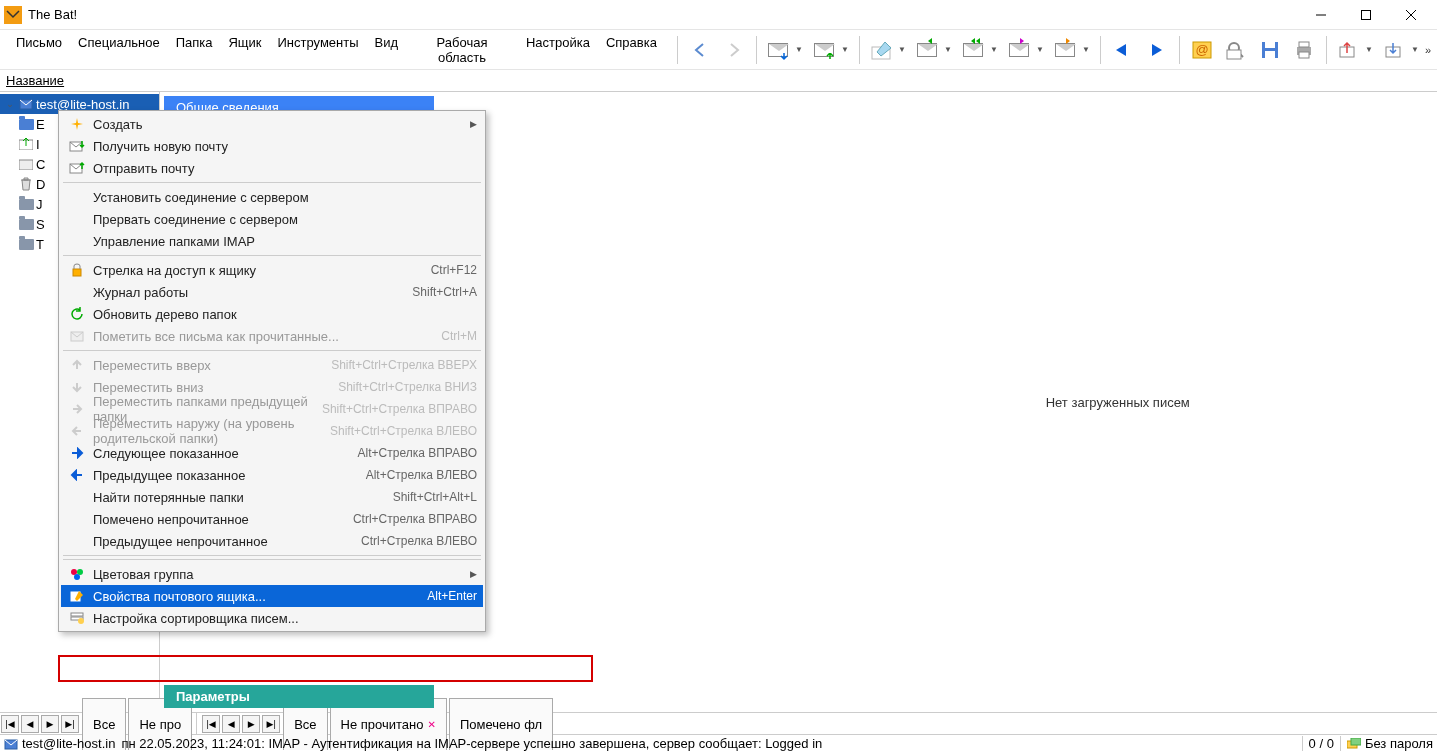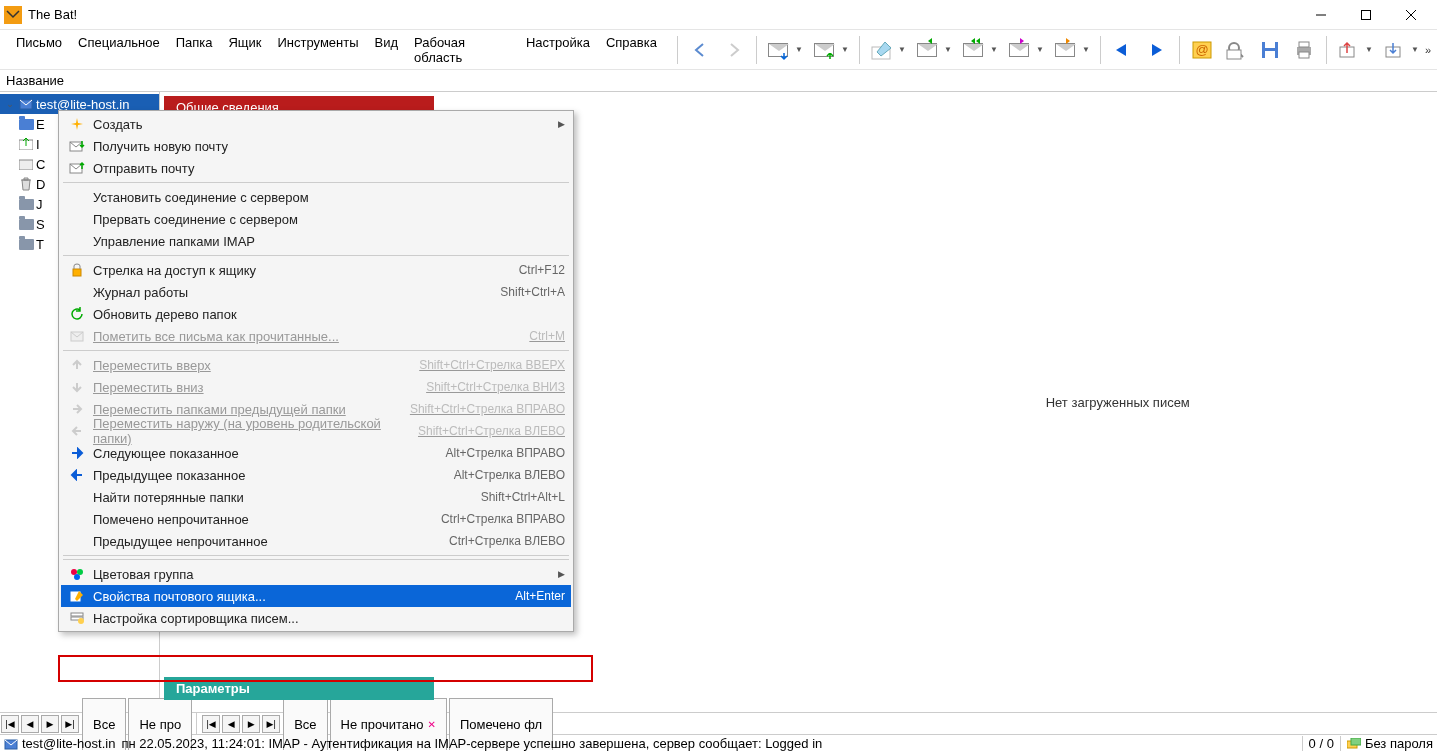--- a/index.html
+++ b/index.html
@@ -18,45 +18,45 @@
 .menubar .menu-item { padding:4px 8px; cursor:pointer; }
 
 
 .toolbar { height:40px; display:flex; align-items:center; padding-left:8px; gap:2px; }
 .toolbar .tb-btn { width:32px; height:32px; display:flex; align-items:center; justify-content:center; cursor:pointer; border:1px solid transparent; border-radius:2px; position:relative; }
 .toolbar .tb-btn.wdrop { width:44px; justify-content:flex-start; padding-left:4px; }
 .toolbar .tb-btn .drop { position:absolute; right:3px; font-size:8px; color:#555; }
 .toolbar .sep { width:1px; height:28px; background:#ccc; margin:0 4px; }
 .toolbar .overflow { margin-left:auto; margin-right:6px; font-size:11px; color:#333; cursor:pointer; }
 
-.menu-toolbar-row { display:flex; align-items:center; border-bottom:1px solid #e5e5e5; height:40px; }
-
-
-.col-header { height:22px; border-bottom:1px solid #ccc; display:flex; align-items:center; padding-left:6px; font-size:12px; background:#fff; }
+.menu-toolbar-row { display:flex; align-items:center; border-bottom:1px solid #e5e5e5; height:40px;text-align:center; }
+
+
+.col-header { height:22px; border-bottom:1px solid #ccc; display:flex; align-items:center; padding-left:6px; font-size:12px; background:#fff;text-decoration:underline; }
 .col-header .resize { margin-left:auto; width:4px; height:100%; cursor:col-resize; }
 
 
 .main { display:flex; height:calc(100% - 30px - 40px - 22px - 22px - 18px); }
 .left-pane { width:160px; border-right:1px solid #ccc; display:flex; flex-direction:column; }
 .tree { flex:1; overflow:hidden; padding-top:2px; }
 .tree-row { height:20px; display:flex; align-items:center; padding-left:4px; gap:2px; font-size:12px; white-space:nowrap; }
 .tree-row.sel { background:#1a5fb4; color:#fff; }
 .tree-row .exp { width:12px; text-align:center; font-size:9px; color:#555; }
 .tree-row .ico { width:16px; height:16px; display:flex; align-items:center; justify-content:center; }
 
 .center-pane { flex:1; display:flex; flex-direction:column; position:relative; }
-.info-tab { background:#b91c1c; color:#fff; padding:4px 12px; margin:4px 4px 0 4px; width:270px; font-size:13px; }
-.params-tab { background:#26a69a; color:#fff; padding:4px 12px; margin:0 4px 4px 4px; width:270px; font-size:13px; font-weight:bold; position:absolute; bottom:8px; left:0; }
+.info-tab { background:#3b82f6; color:#fff; padding:4px 12px; margin:4px 4px 0 4px; width:270px; font-size:13px; }
+.params-tab { background:#26a69a; color:#fff; padding:4px 12px; margin:0 4px 4px 4px; width:270px; font-size:13px; font-weight:bold; position:absolute; bottom:0; left:0; }
 
 .right-pane { flex:1; display:flex; align-items:center; justify-content:center; color:#333; }
 
 
-.ctx-menu { position:absolute; left:58px; top:110px; width:516px; background:#f5f5f5; border:1px solid #aaa; box-shadow:3px 3px 6px rgba(0,0,0,0.25); padding:2px; z-index:100; }
+.ctx-menu { position:absolute; left:58px; top:110px; width:428px; background:#f5f5f5; border:1px solid #aaa; box-shadow:3px 3px 6px rgba(0,0,0,0.25); padding:2px; z-index:100; }
 .ctx-row { height:22px; display:flex; align-items:center; padding:0 6px; cursor:pointer; font-size:12.5px; color:#222; }
-.ctx-row.disabled { color:#999; cursor:default;text-decoration:underline; }
+.ctx-row.disabled { color:#999; cursor:default; }
 .ctx-row.highlight { background:#0a66d8; color:#fff; }
 .ctx-row .ico { width:20px; height:16px; display:flex; align-items:center; justify-content:center; margin-right:6px; }
 .ctx-row .lbl { flex:1; }
 .ctx-row .shortcut { color:#666; font-size:12px; }
 .ctx-row.highlight .shortcut { color:#fff; }
 .ctx-row.disabled .shortcut { color:#bbb; }
 .ctx-row .sub { font-size:9px; color:#555; }
 .ctx-sep { height:1px; background:#ccc; margin:3px 2px; }
 .ctx-highlight-box { position:absolute; left:58px; top:655px; width:535px; height:27px; border:2px solid #d40000; z-index:101; pointer-events:none; }
 

